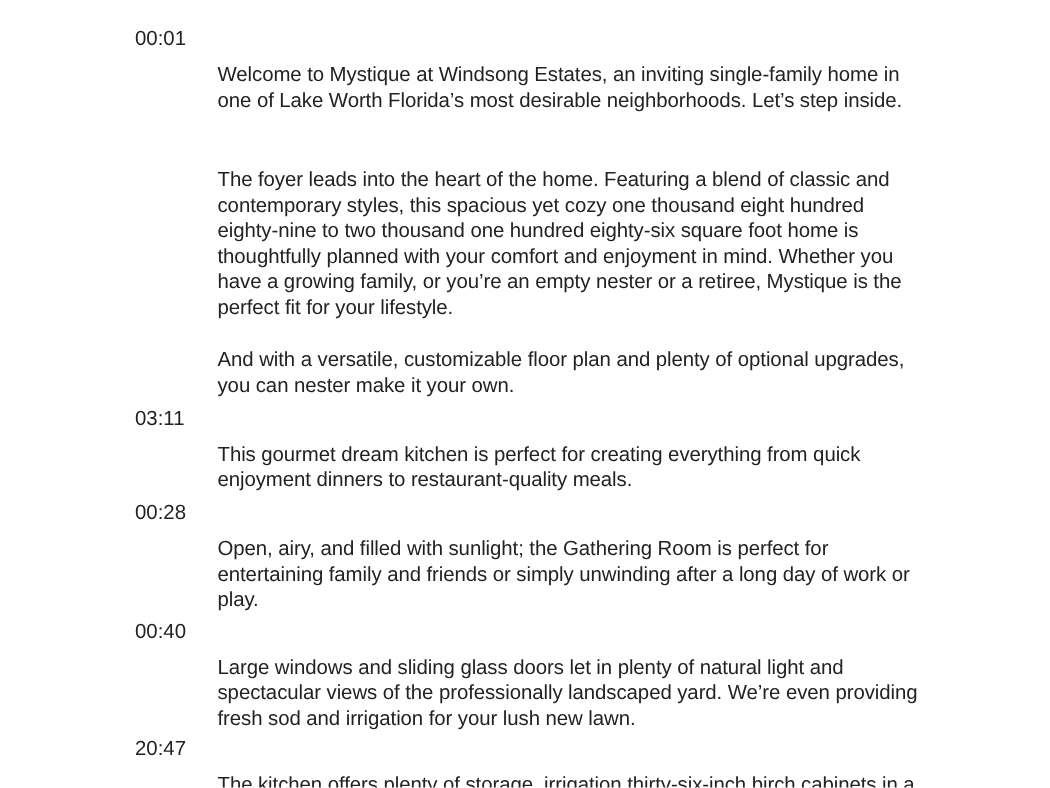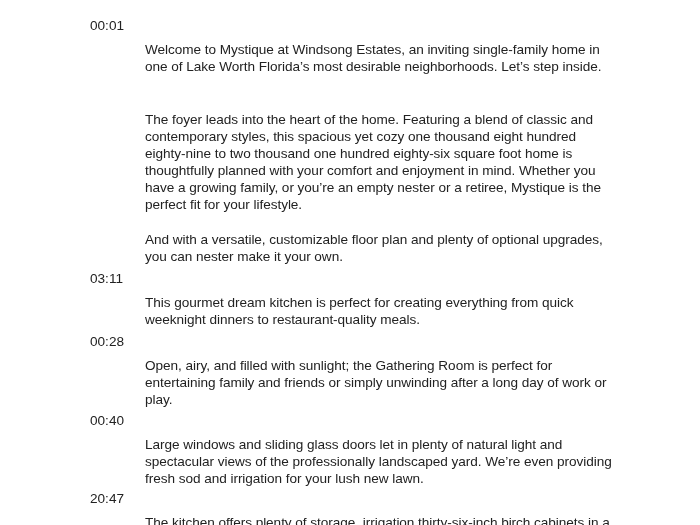--- a/index.html
+++ b/index.html
@@ -59,21 +59,21 @@
     <div class="txt">The foyer leads into the heart of the home. Featuring a blend of classic and contemporary styles, this spacious yet cozy one thousand eight hundred eighty-nine to two thousand one hundred eighty-six square foot home is thoughtfully planned with your comfort and enjoyment in mind. Whether you have a growing family, or you’re an empty nester or a retiree, Mystique is the perfect fit for your lifestyle.</div>
   </div>
 
   <div class="entry" style="top:207px;">
     <div class="ts"></div>
     <div class="txt">And with a versatile, customizable floor plan and plenty of optional upgrades, you can nester make it your own.</div>
   </div>
 
   <div class="entry" style="top:270px;">
     <div class="ts">03:11</div>
-    <div class="txt">This gourmet dream kitchen is perfect for creating everything from quick weeknight dinners to restaurant-quality meals.</div>
+    <div class="txt">This gourmet dream kitchen is perfect for creating everything from quick enjoyment dinners to restaurant-quality meals.</div>
   </div>
 
   <div class="entry" style="top:333px;">
     <div class="ts">00:28</div>
     <div class="txt">Open, airy, and filled with sunlight; the Gathering Room is perfect for entertaining family and friends or simply unwinding after a long day of work or play.</div>
   </div>
 
   <div class="entry" style="top:412px;">
     <div class="ts">00:40</div>
     <div class="txt">Large windows and sliding glass doors let in plenty of natural light and spectacular views of the professionally landscaped yard. We’re even providing fresh sod and irrigation for your lush new lawn.</div>

